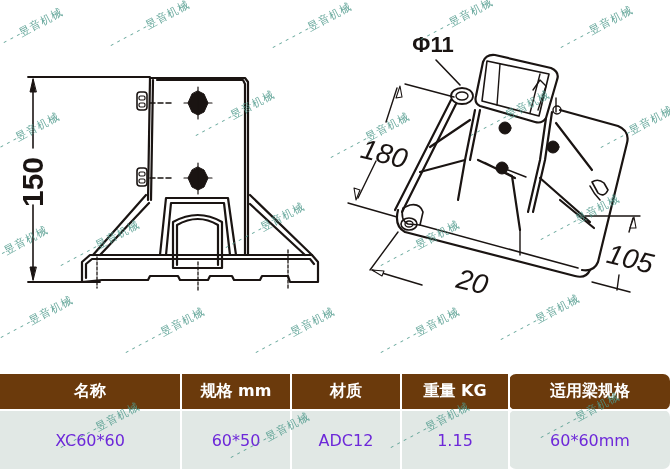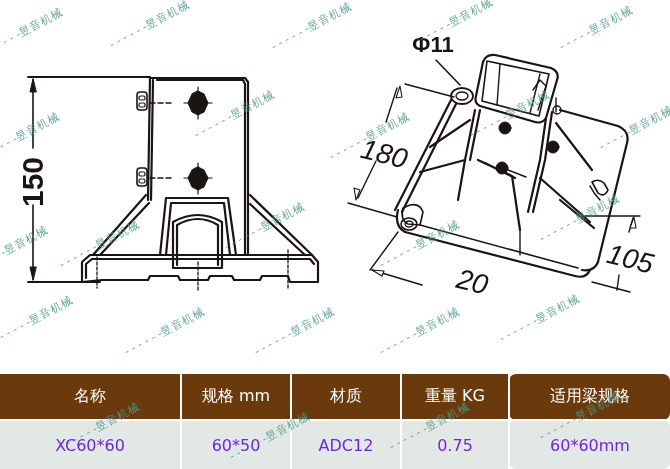--- a/index.html
+++ b/index.html
@@ -8,21 +8,21 @@
 
   .drawing-area { position: absolute; left: 0; top: 0; width: 670px; height: 374px; }
   .drawing-area svg { position: absolute; left: 0; top: 0; }
 
   .watermark-layer { position: absolute; left: 0; top: 0; width: 670px; height: 469px; pointer-events: none; z-index: 5; }
   .wm { position: absolute; transform: rotate(-28deg); transform-origin: left center;
         color: #4f9a8c; font-size: 11px; white-space: nowrap; letter-spacing: 1px; opacity: 0.85; }
   .wm .dash { letter-spacing: 0; }
 
   .spec-table { position: absolute; left: 0; top: 374px; width: 670px; height: 95px; border-collapse: collapse; table-layout: fixed; z-index: 2; }
-  .spec-table th { background: #6b3a0c; color: #ffffff; font-weight: normal; font-size: 16px; height: 46px;
+  .spec-table th { background: #6b3a0c; color: #ffffff; font-weight: bold; font-size: 16px; height: 36px;
                    border-right: 2px solid #ffffff; text-align: center; vertical-align: middle; }
   .spec-table td { background: #e1e8e5; color: #6d28d9; font-size: 16px; height: 49px;
                    border-right: 2px solid #ffffff; border-top: 2px solid #ffffff; text-align: center; vertical-align: middle; }
   .spec-table th:last-child, .spec-table td:last-child { border-right: none; border-radius: 7px; }
 </style>
 </head>
 <body>
 
 <div class="drawing-area">
   <svg width="670" height="374" viewBox="0 0 670 374" fill="none" stroke="#1a1412" stroke-width="2.2" stroke-linejoin="round" stroke-linecap="round">
@@ -178,17 +178,17 @@
       <th>材质</th>
       <th>重量 KG</th>
       <th>适用梁规格</th>
     </tr>
   </thead>
   <tbody>
     <tr>
       <td>XC60*60</td>
       <td>60*50</td>
       <td>ADC12</td>
-      <td>0.75</td>
+      <td>1.15</td>
       <td>60*60mm</td>
     </tr>
   </tbody>
 </table>
 
 </body></html>

